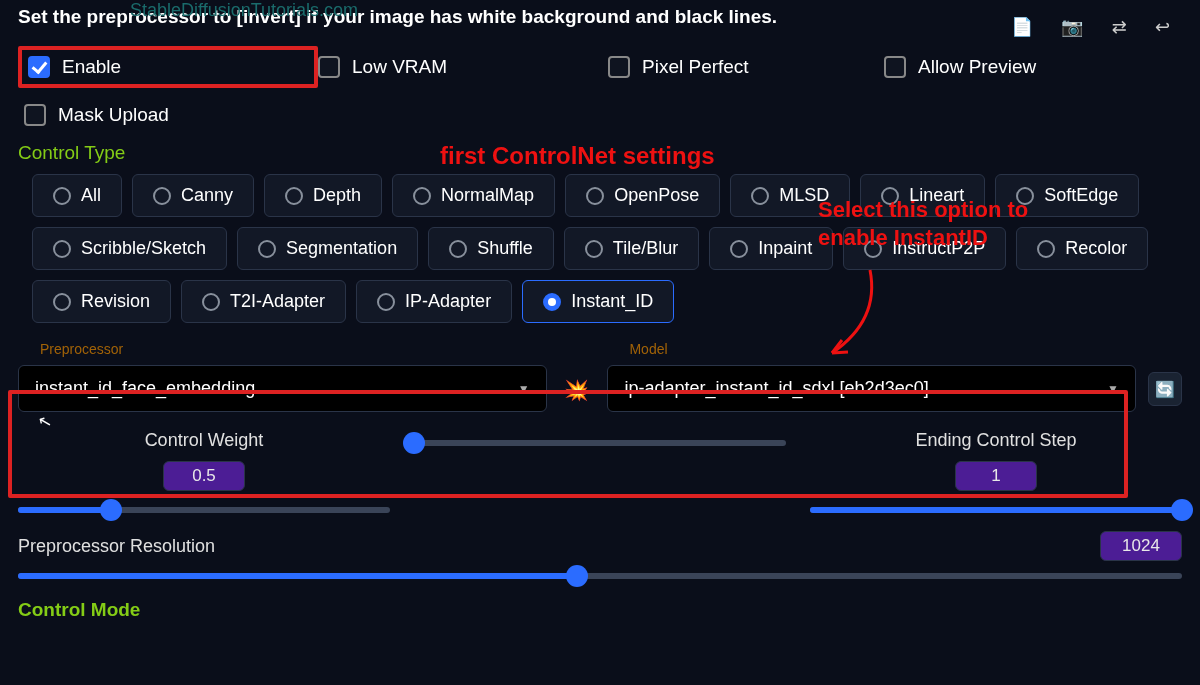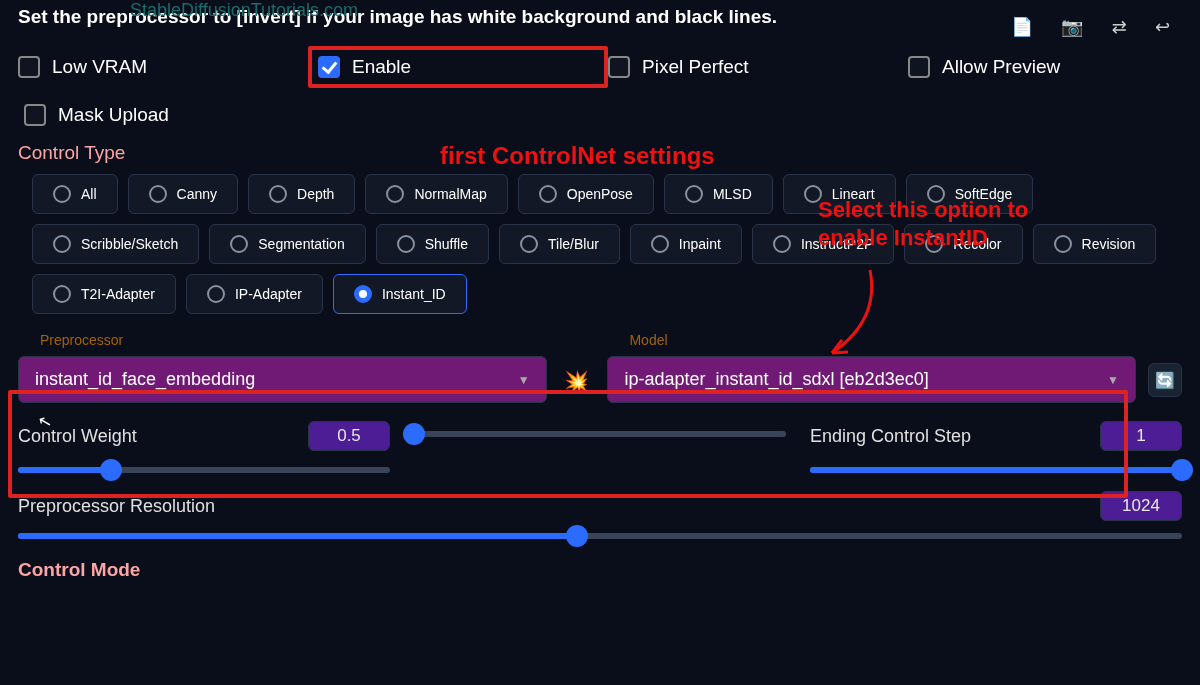--- a/index.html
+++ b/index.html
@@ -40,21 +40,21 @@
   .top-icons span { font-size: 18px; color: #ccc; cursor: pointer; }
   .checks-row {
     display: flex;
     align-items: center;
     gap: 0;
     padding: 4px 0 14px 0;
   }
   .check-group { display: flex; align-items: center; gap: 12px; }
   .cg-enable { width: 300px; }
   .cg-lowvram { width: 290px; }
-  .cg-pixel { width: 300px; }
+  .cg-pixel { width: 276px; }
   .cg-allow { }
   .cbox {
     width: 22px; height: 22px;
     border: 2px solid #888;
     border-radius: 4px;
     background: #0f1420;
     cursor: pointer;
     position: relative;
   }
   .cbox.checked {
@@ -66,21 +66,21 @@
     position: absolute;
     left: 5px; top: 1px;
     width: 6px; height: 11px;
     border: solid #fff;
     border-width: 0 3px 3px 0;
     transform: rotate(40deg);
   }
   .check-label { font-size: 19px; color: #fff; font-weight: 500; }
   .hl-enable { border: 4px solid #d22; padding: 6px 22px 6px 6px; border-radius: 2px; }
   .mask-row { padding: 2px 0 10px 6px; }
-  .section-label { font-size: 19px; color: #fca5a5; padding: 6px 0 10px 0; }
+  .section-label { font-size: 19px; color: #84cc16; padding: 6px 0 10px 0; }
   .radio-grid { display: flex; flex-wrap: wrap; gap: 10px; padding: 0 0 12px 14px; }
   .radio-pill {
     border: 1px solid #2a3448;
     border-radius: 6px;
     padding: 10px 20px;
     display: flex;
     align-items: center;
     gap: 10px;
     cursor: pointer;
     background: #121826;
@@ -97,41 +97,41 @@
     background: #2b6cff;
   }
   .radio-pill.selected .radio-dot::after {
     content: "";
     position: absolute;
     left: 3px; top: 3px;
     width: 8px; height: 8px;
     background: #fff;
     border-radius: 50%;
   }
-  .radio-label { font-size: 14px; color: #fff; }
+  .radio-label { font-size: 18px; color: #fff; }
   .hl-box {
     position: absolute;
     border: 4px solid #d22;
     border-radius: 2px;
     pointer-events: none;
   }
   .hl-main { left: 8px; right: 72px; top: 390px; height: 108px; }
   .dropdown-row {
     display: flex;
     align-items: flex-end;
     gap: 12px;
     padding: 6px 0 14px 0;
   }
   .dd-col { display: flex; flex-direction: column; gap: 8px; }
   .dd-col.pre { flex: 1; }
   .dd-col.mod { flex: 1; }
   .dd-label { font-size: 14px; color: #a16207; padding-left: 4px; margin-left: 18px; }
   .dropdown {
     border: 1px solid #2a3448;
-    background: #701a75;
+    background: #000000;
     border-radius: 6px;
     padding: 12px 16px;
     display: flex;
     justify-content: space-between;
     align-items: center;
     cursor: pointer;
   }
   .dd-val { color: #fff; font-size: 18px; }
   .dd-caret { color: #aaa; font-size: 12px; }
   .spark { color: #ff8b2b; font-size: 20px; padding: 0 6px 10px 6px; }
@@ -140,21 +140,21 @@
     border: 1px solid #2a3448;
     border-radius: 6px;
     background: #1a2332;
     display: flex; align-items: center; justify-content: center;
     cursor: pointer;
     margin-bottom: 6px;
   }
   .refresh-btn span { color: #3b82f6; font-size: 16px; }
   .sliders-row { display: flex; gap: 24px; padding: 4px 0 0 0; }
   .slider-col { flex: 1; }
-  .slider-head { display: flex; justify-content: space-between; align-items: center; gap: 10px; padding-bottom: 6px; }
+  .slider-head { display: flex; justify-content: space-between; align-items: center; gap: 10px; padding-bottom: 6px; flex-direction: column; }
   .slider-title { font-size: 18px; color: #e0e0e0; }
   .slider-val {
     border: 1px solid #2a3448;
     background: #4c1d95;
     border-radius: 6px;
     padding: 4px 18px;
     min-width: 82px;
     text-align: center;
     font-size: 17px;
   }
@@ -219,27 +219,27 @@
 <div class="hint-line">Set the preprocessor to [invert] if your image has white background and black lines.</div>
 
 <div class="top-icons">
   <span>📄</span>
   <span>📷</span>
   <span>⇄</span>
   <span>↩</span>
 </div>
 
 <div class="checks-row">
+  <div class="check-group cg-enable hl-enable">
+    <div class="cbox checked"></div>
+    <div class="check-label">Enable</div>
+  </div>
   <div class="check-group cg-lowvram">
     <div class="cbox"></div>
     <div class="check-label">Low VRAM</div>
-  </div>
-  <div class="check-group cg-enable hl-enable">
-    <div class="cbox checked"></div>
-    <div class="check-label">Enable</div>
   </div>
   <div class="check-group cg-pixel">
     <div class="cbox"></div>
     <div class="check-label">Pixel Perfect</div>
   </div>
   <div class="check-group cg-allow">
     <div class="cbox"></div>
     <div class="check-label">Allow Preview</div>
   </div>
 </div>

